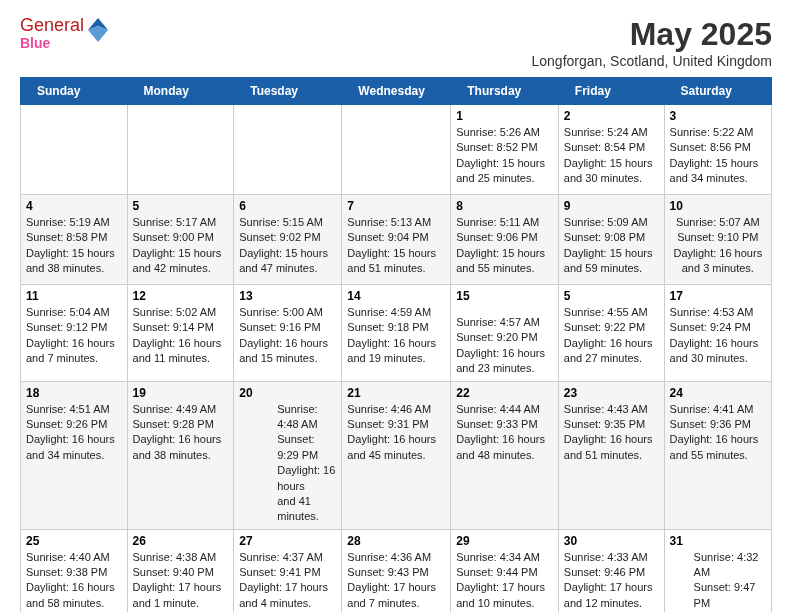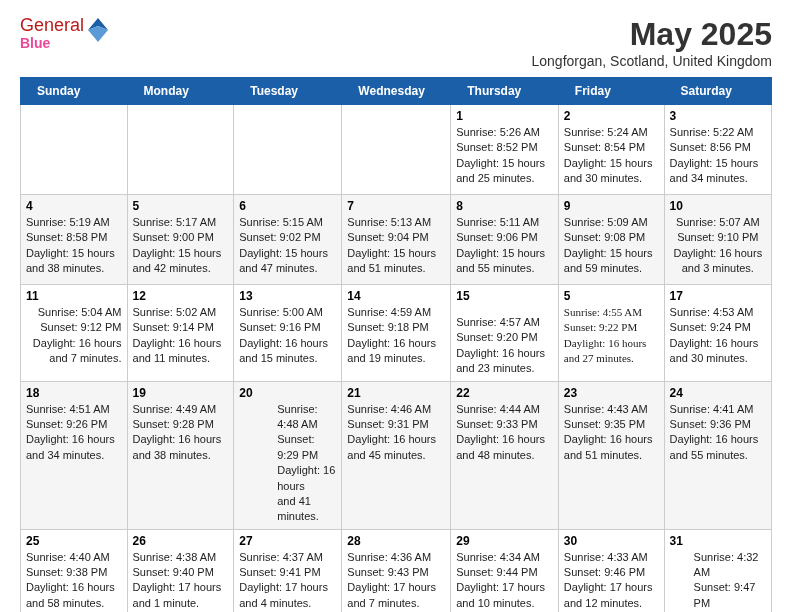--- a/index.html
+++ b/index.html
@@ -191,21 +191,21 @@
           <span class="day-number">10</span>
           <div class="day-info" style="white-space: pre-line; text-align: center;">Sunrise: 5:07 AM
 Sunset: 9:10 PM
 Daylight: 16 hours
 and 3 minutes.</div>
         </td>
       </tr>
       <tr>
         <td>
           <span class="day-number">11</span>
-          <div class="day-info" style="white-space: pre-line; text-align: right;">Sunrise: 5:04 AM
+          <div class="day-info" style="white-space: pre-line;">Sunrise: 5:04 AM
 Sunset: 9:12 PM
 Daylight: 16 hours
 and 7 minutes.</div>
         </td>
         <td>
           <span class="day-number">12</span>
           <div class="day-info" style="white-space: pre-line;">Sunrise: 5:02 AM
 Sunset: 9:14 PM
 Daylight: 16 hours
 and 11 minutes.</div>
@@ -226,21 +226,21 @@
         </td>
         <td>
           <span class="day-number">15</span>
           <div class="day-info" style="white-space: pre-line; margin-top: 12px;">Sunrise: 4:57 AM
 Sunset: 9:20 PM
 Daylight: 16 hours
 and 23 minutes.</div>
         </td>
         <td>
           <span class="day-number">5</span>
-          <div class="day-info" style="white-space: pre-line; font-family: Liberation Serif, serif;">Sunrise: 4:55 AM
+          <div class="day-info" style="white-space: pre-line;">Sunrise: 4:55 AM
 Sunset: 9:22 PM
 Daylight: 16 hours
 and 27 minutes.</div>
         </td>
         <td>
           <span class="day-number">17</span>
           <div class="day-info" style="white-space: pre-line;">Sunrise: 4:53 AM
 Sunset: 9:24 PM
 Daylight: 16 hours
 and 30 minutes.</div>

